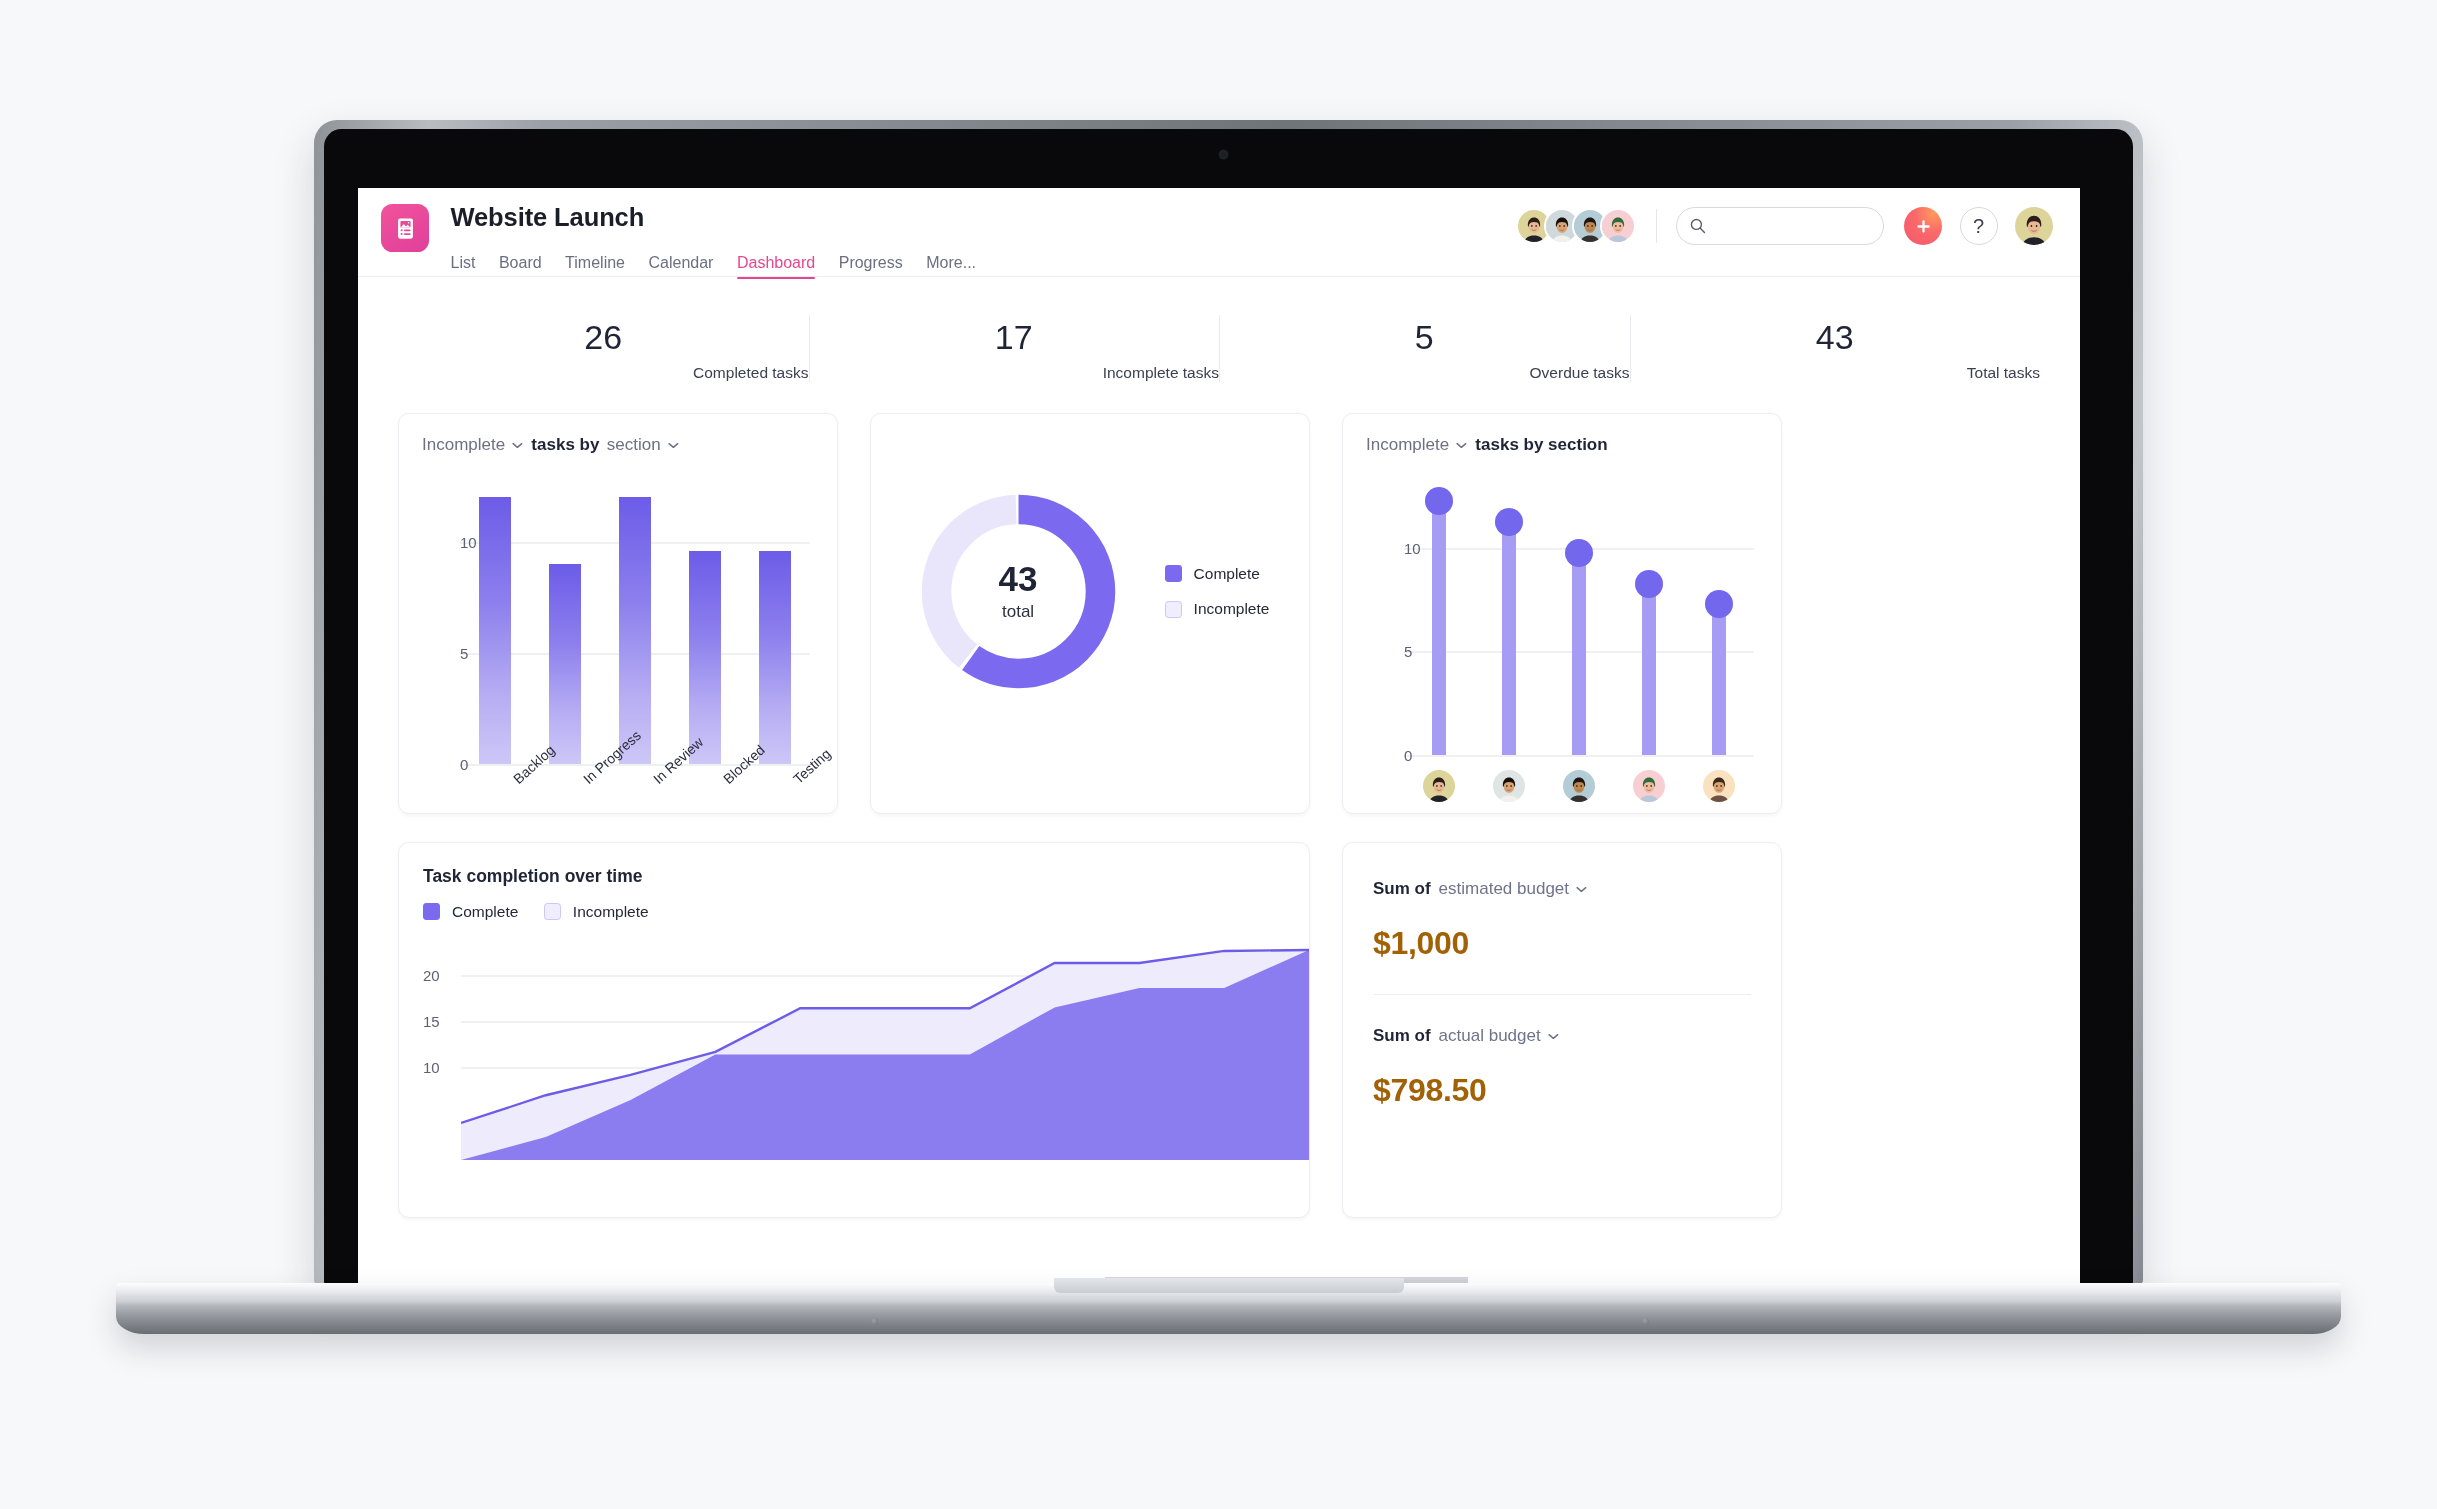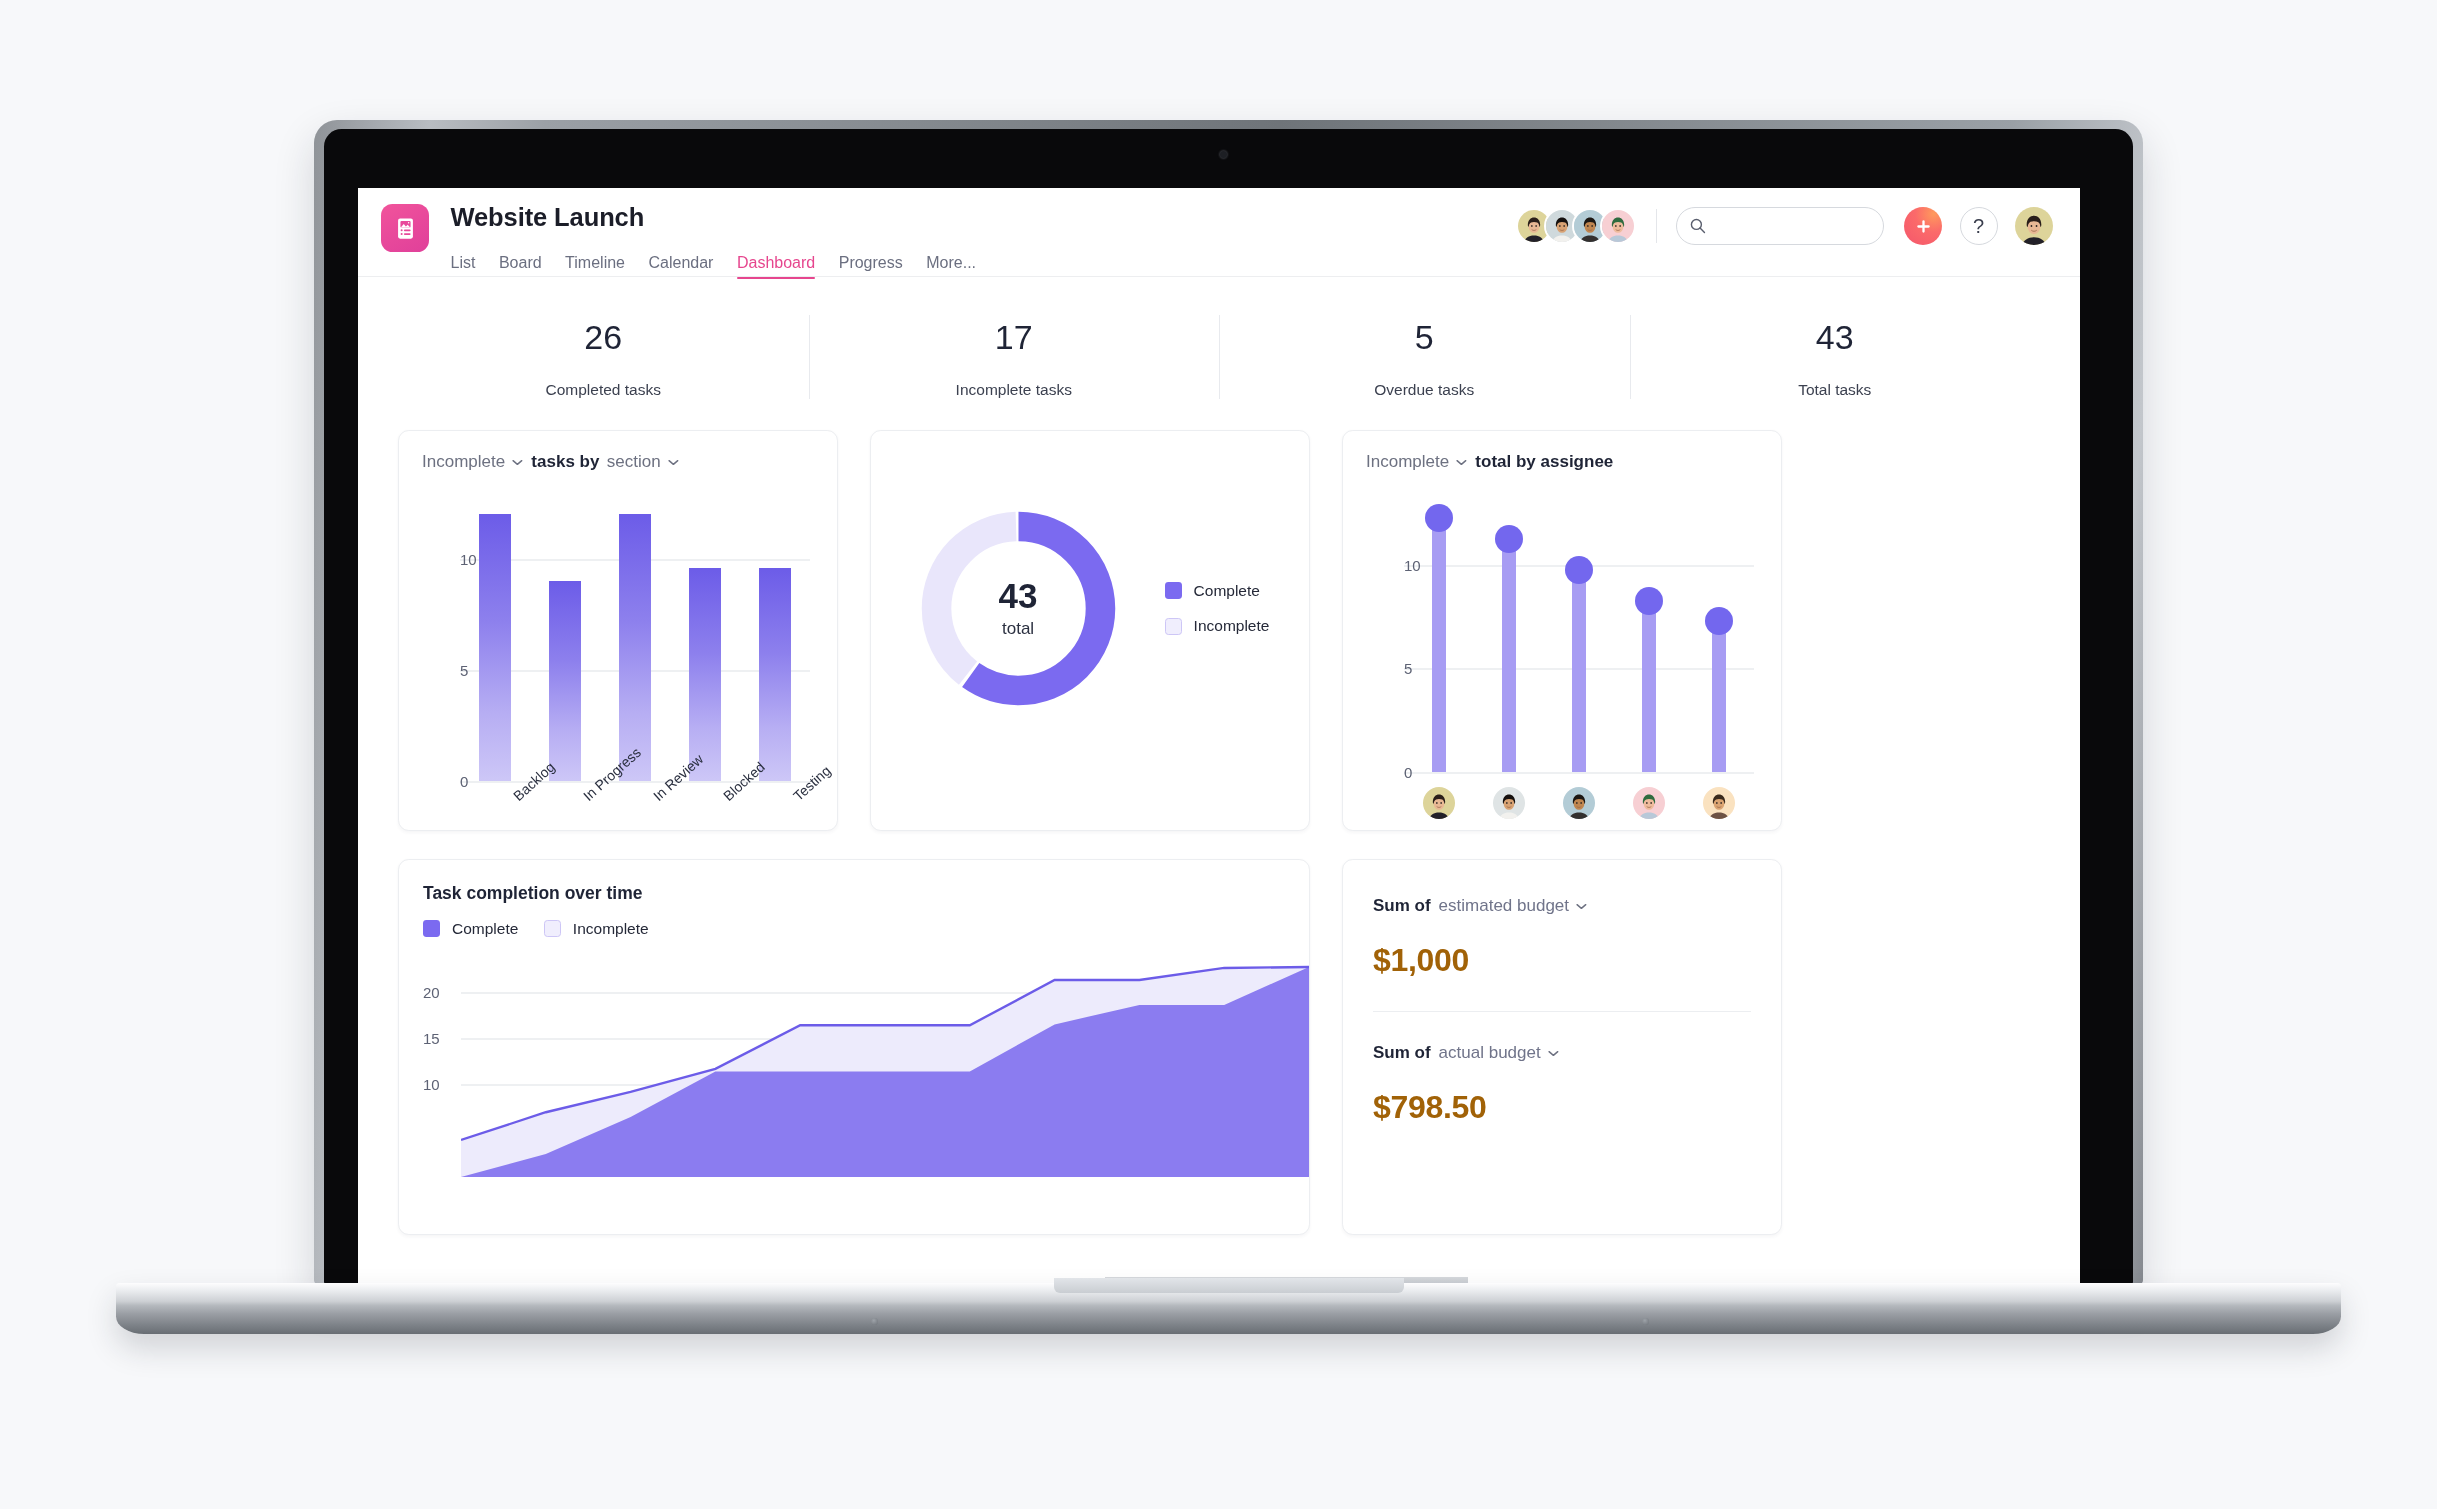--- a/index.html
+++ b/index.html
@@ -133,21 +133,21 @@
 
   
   .stats-row { display: flex; padding: 34px 40px 27px 40px; }
   .stat {
     flex: 1; text-align: center; position: relative; padding: 6.7px 0 4px;
   }
   .stat + .stat::before {
     content: ""; position: absolute; left: 0; top: 4px; bottom: 4px; width: 1.3px; background: #e8eaee;
   }
   .stat-value { font-size: 34px; font-weight: 400; color: #1f2436; line-height: 1.15; }
-  .stat-label { font-size: 15.5px; color: #3c4150; margin-top: 24px; }
+  .stat-label { font-size: 15.5px; color: #3c4150; margin-top: 7px; text-align: right; }
 
   
   .grid-row { display: flex; gap: 32px; padding: 0 40px; }
   .card {
     background: #fff;
     border: 1.3px solid #eceef1;
     border-radius: 10.8px;
     box-shadow: 0 1.3px 3.4px rgba(40,45,60,.045);
     position: relative;
   }
@@ -417,21 +417,21 @@
       </div>
 
       <div class="card" style="width:440px;height:401px;">
         <div class="card-head">
           <span class="ch-drop">
             <span>Incomplete</span>
             <svg class="caret" viewBox="0 0 19 12" fill="none" stroke="#6d7181" stroke-width="2.2" stroke-linecap="round" stroke-linejoin="round">
                 <polyline points="3,4 9.5,9.5 16,4"></polyline>
               </svg>
           </span>
-          <span class="ch-strong">total by assignee</span>
+          <span class="ch-strong">tasks by section</span>
         </div>
         <div class="lolli-chart" id="lolli-chart">
             <div class="gridline" style="top: 269px;"></div>
             <div class="y-axis-lbl" style="top: 269px; left: 38px;">0</div>
             <div class="gridline" style="top: 165px;"></div>
             <div class="y-axis-lbl" style="top: 165px; left: 38px;">5</div>
             <div class="gridline" style="top: 62px;"></div>
             <div class="y-axis-lbl" style="top: 62px; left: 38px;">10</div>
             <div class="lolli-stems">
               <div class="stem-wrap">

